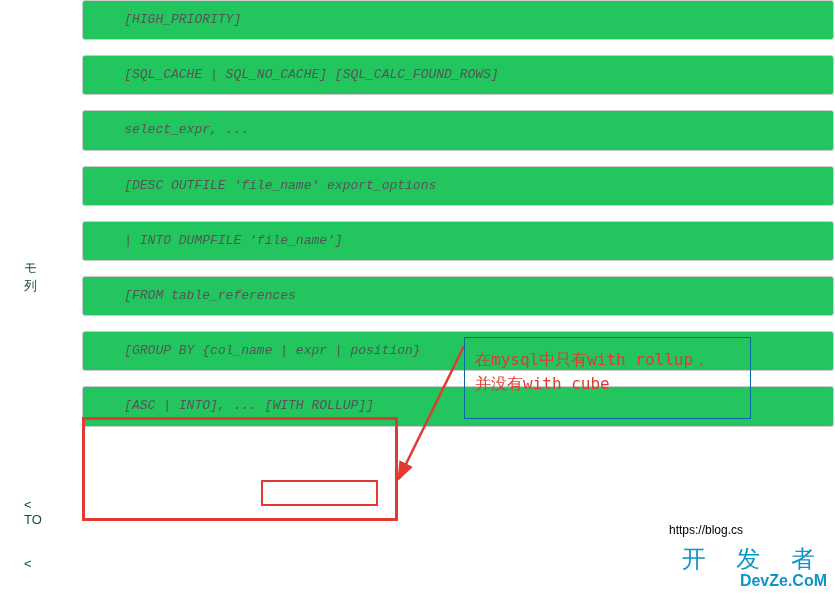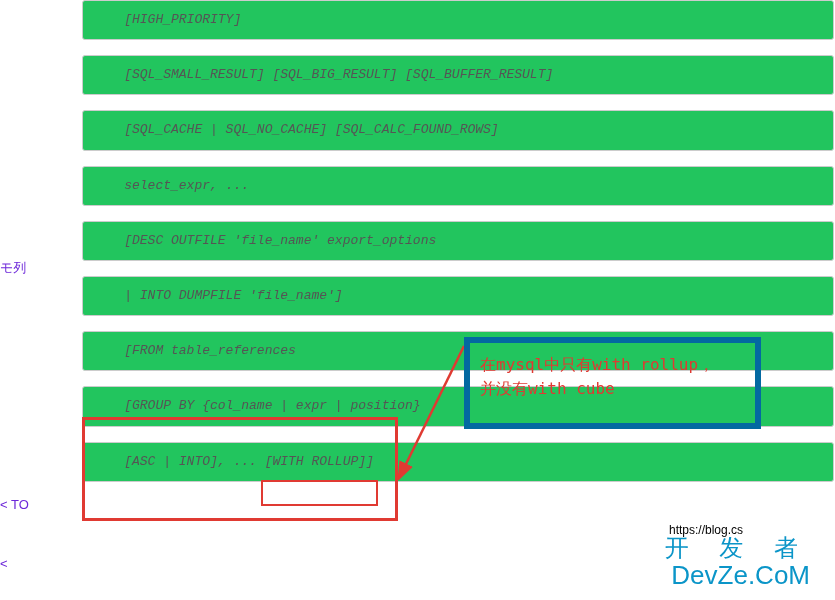--- a/index.html
+++ b/index.html
@@ -17,24 +17,25 @@
 .sidebar {
   position: absolute;
   left: 0;
   top: 0;
   width: 40px;
   height: 600px;
   font-family: -apple-system, "Segoe UI", sans-serif;
   font-size: 13px;
 }
 .sidebar a {
-  color: #6d28d9;
+  color: #14532d;
   text-decoration: none;
   display: block;
   padding: 4px 0;
+  margin-left: 24px;
 }
 .sidebar-link-1 { position: absolute; top: 255px; left: 0; }
 .sidebar-link-2 { position: absolute; top: 493px; left: 0; white-space: pre-line; }
 .sidebar-link-3 { position: absolute; top: 552px; left: 0; }
 .main {
   position: absolute;
   left: 82px;
   top: 0;
   width: 752px;
 }
@@ -56,21 +57,21 @@
   z-index: 10;
 }
 .highlight-inner {
   position: absolute;
   border: 2px solid #e03a32;
   pointer-events: none;
   z-index: 10;
 }
 .annotation-box {
   position: absolute;
-  border: 6px solid #0369a1;
+  border: 1px solid #0369a1;
   z-index: 10;
   padding: 10px;
 }
 .annotation-text {
   font-family: "SimSun", "Microsoft YaHei", monospace;
   font-size: 16px;
   color: #e03a32;
   white-space: pre-line;
   line-height: 1.5;
   font-style: normal;
@@ -85,50 +86,50 @@
   bottom: 63px;
   right: 92px;
   color: #000000;
   font-size: 12px;
   font-family: sans-serif;
   z-index: 3;
 }
 .logo {
   position: absolute;
   bottom: 10px;
-  right: 25px;
+  right: 8px;
   z-index: 20;
   font-family: -apple-system, "Microsoft YaHei", sans-serif;
   text-align: right;
   line-height: 1.1;
 }
 .logo-top {
   color: #0b95c8;
   font-size: 24px;
   letter-spacing: 12px;
   font-weight: 400;
 }
 .logo-bottom {
   color: #0b95c8;
-  font-size: 26px;
+  font-size: 16px;
   letter-spacing: 0;
+  font-weight: bold;
 }
 </style>
 </head>
 <body>
 
 <div class="sidebar">
   <a class="sidebar-link-1" href="#">モ列</a>
   <a class="sidebar-link-2" href="#">&lt; TO</a>
   <a class="sidebar-link-3" href="#">&lt;</a>
 </div>
 
 <div class="main">
   <div class="codebox">    [HIGH_PRIORITY]</div>
-  <div class="codebox">    [SQL_SMALL_RESULT] [SQL_BIG_RESULT] [SQL_BUFFER_RESULT]</div>
   <div class="codebox">    [SQL_CACHE | SQL_NO_CACHE] [SQL_CALC_FOUND_ROWS]</div>
   <div class="codebox">    select_expr, ...</div>
   <div class="codebox">    [DESC OUTFILE 'file_name' export_options</div>
   <div class="codebox">    | INTO DUMPFILE 'file_name']</div>
   <div class="codebox">    [FROM table_references</div>
   <div class="codebox">    [GROUP BY {col_name | expr | position}</div>
   <div class="codebox">    [ASC | INTO], ... [WITH ROLLUP]]</div>
 
 </div>
 

